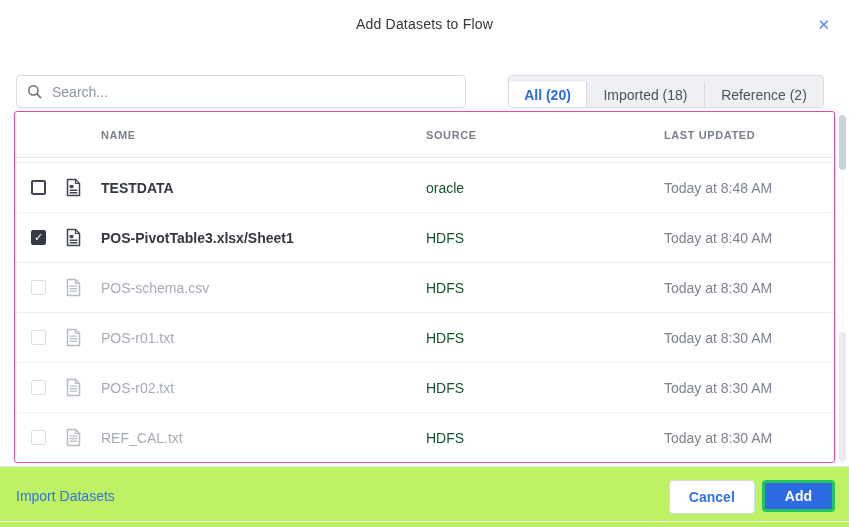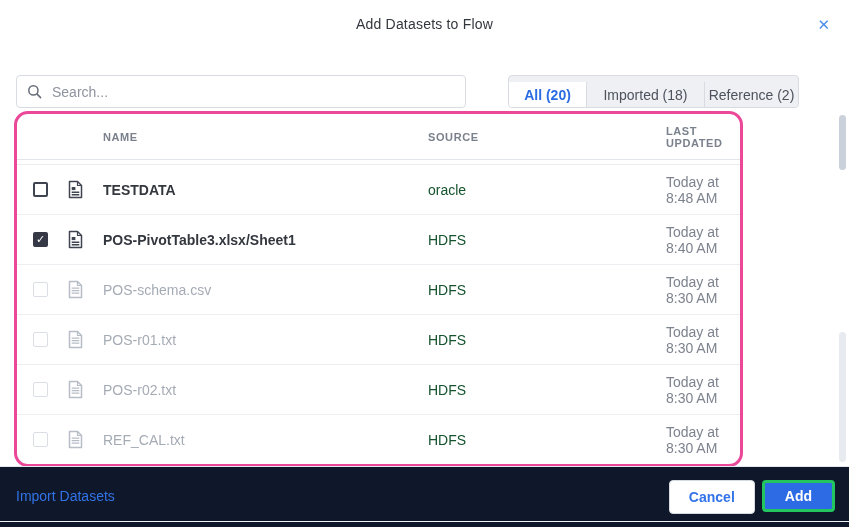--- a/index.html
+++ b/index.html
@@ -19,26 +19,26 @@
   .search-box input { border:none; outline:none; font-size:14px; color:#333; width:100%;
     font-family:inherit; background:transparent; }
   .search-box input::placeholder { color:#8d949f; }
 
   .tabs { position:absolute; left:508px; top:75px; height:33px; display:flex;
     border:1px solid #d8dce2; border-radius:4px; overflow:hidden; box-sizing:border-box; background:#eef0f4; }
   .tab { display:flex; align-items:center; justify-content:center; font-size:14px;
     background:#eef0f4; color:#4d525d; border-left:1px solid #d8dce2; cursor:pointer;
     box-sizing:border-box; white-space:nowrap;margin-top:6px; }
   .tab:first-child { border-left:none; }
-  .tab:nth-child(1){ width:77px; } .tab:nth-child(2){ width:118px; } .tab:nth-child(3){ width:94px; }
+  .tab:nth-child(1){ width:77px; } .tab:nth-child(2){ width:118px; } .tab:nth-child(3){ width:119px; }
   .tab.active { background:#fff; color:#2b6ce2; font-weight:700; }
 
   
-  .table { position:absolute; left:14px; top:111px; width:729px;
-    border:3px solid #ec4899; border-radius:14px; box-sizing:border-box; background:#fff; }
+  .table { position:absolute; left:14px; top:111px; width:821px;
+    border:1px solid #ec4899; border-radius:3px; box-sizing:border-box; background:#fff; }
   .grid { display:grid; grid-template-columns:49px 37px 325px 238px 1fr; align-items:center; }
   .thead { height:45px; border-bottom:1px solid #e2e5ea; }
   .thead .th { font-size:11px; font-weight:700; color:#7a818c; letter-spacing:.6px; }
   .head-sep { height:4px; border-bottom:1px solid #ebedf0; }
 
   .row { height:49px; border-bottom:1px solid #eceef1; cursor:pointer; }
   .row:last-child { border-bottom:none; }
   .cb-cell { padding-left:16px; display:flex; align-items:center; }
   .checkbox { width:15px; height:15px; border:2px solid #3e4450; border-radius:2px;
     box-sizing:border-box; display:flex; align-items:center; justify-content:center;
@@ -59,21 +59,21 @@
   .cell.updated { font-size:14px; color:#7d838e; }
 
   
   .scroll-thumb { position:absolute; left:839px; top:115px; width:7px; height:55px;
     background:#cbd1da; border-radius:4px; cursor:pointer; }
   .scroll-track-lower { position:absolute; left:839px; top:332px; width:7px; height:130px;
     background:#e7eaef; border-radius:4px; }
 
   
   .footer { position:absolute; left:0; right:0; top:466px; bottom:0;
-    border-top:1px solid #e4e7eb; background:#0f172a; }
+    border-top:1px solid #e4e7eb; background:#bef264; }
   .import-link { position:absolute; left:16px; top:21px; font-size:14px; color:#3273e8; cursor:pointer; }
   .footer-buttons { position:absolute; right:14px; top:13px; display:flex; gap:7px; }
   .btn { height:32px; border-radius:4px; font-size:14px; font-weight:600; font-family:inherit;
     display:flex; align-items:center; justify-content:center; cursor:pointer; box-sizing:border-box; }
   .btn-cancel { background:#fff; border:1px solid #d5d9e0; color:#3273e8; padding:16px 19px; }
   .btn-add { background:#2d6be4; border:3px solid #22c55e; color:#fff; padding:0 20px; }
   .bottom-edge { position:absolute; left:0; right:0; top:54px; height:1px; background:#eef0f3; }
 </style>
 </head>
 <body>

